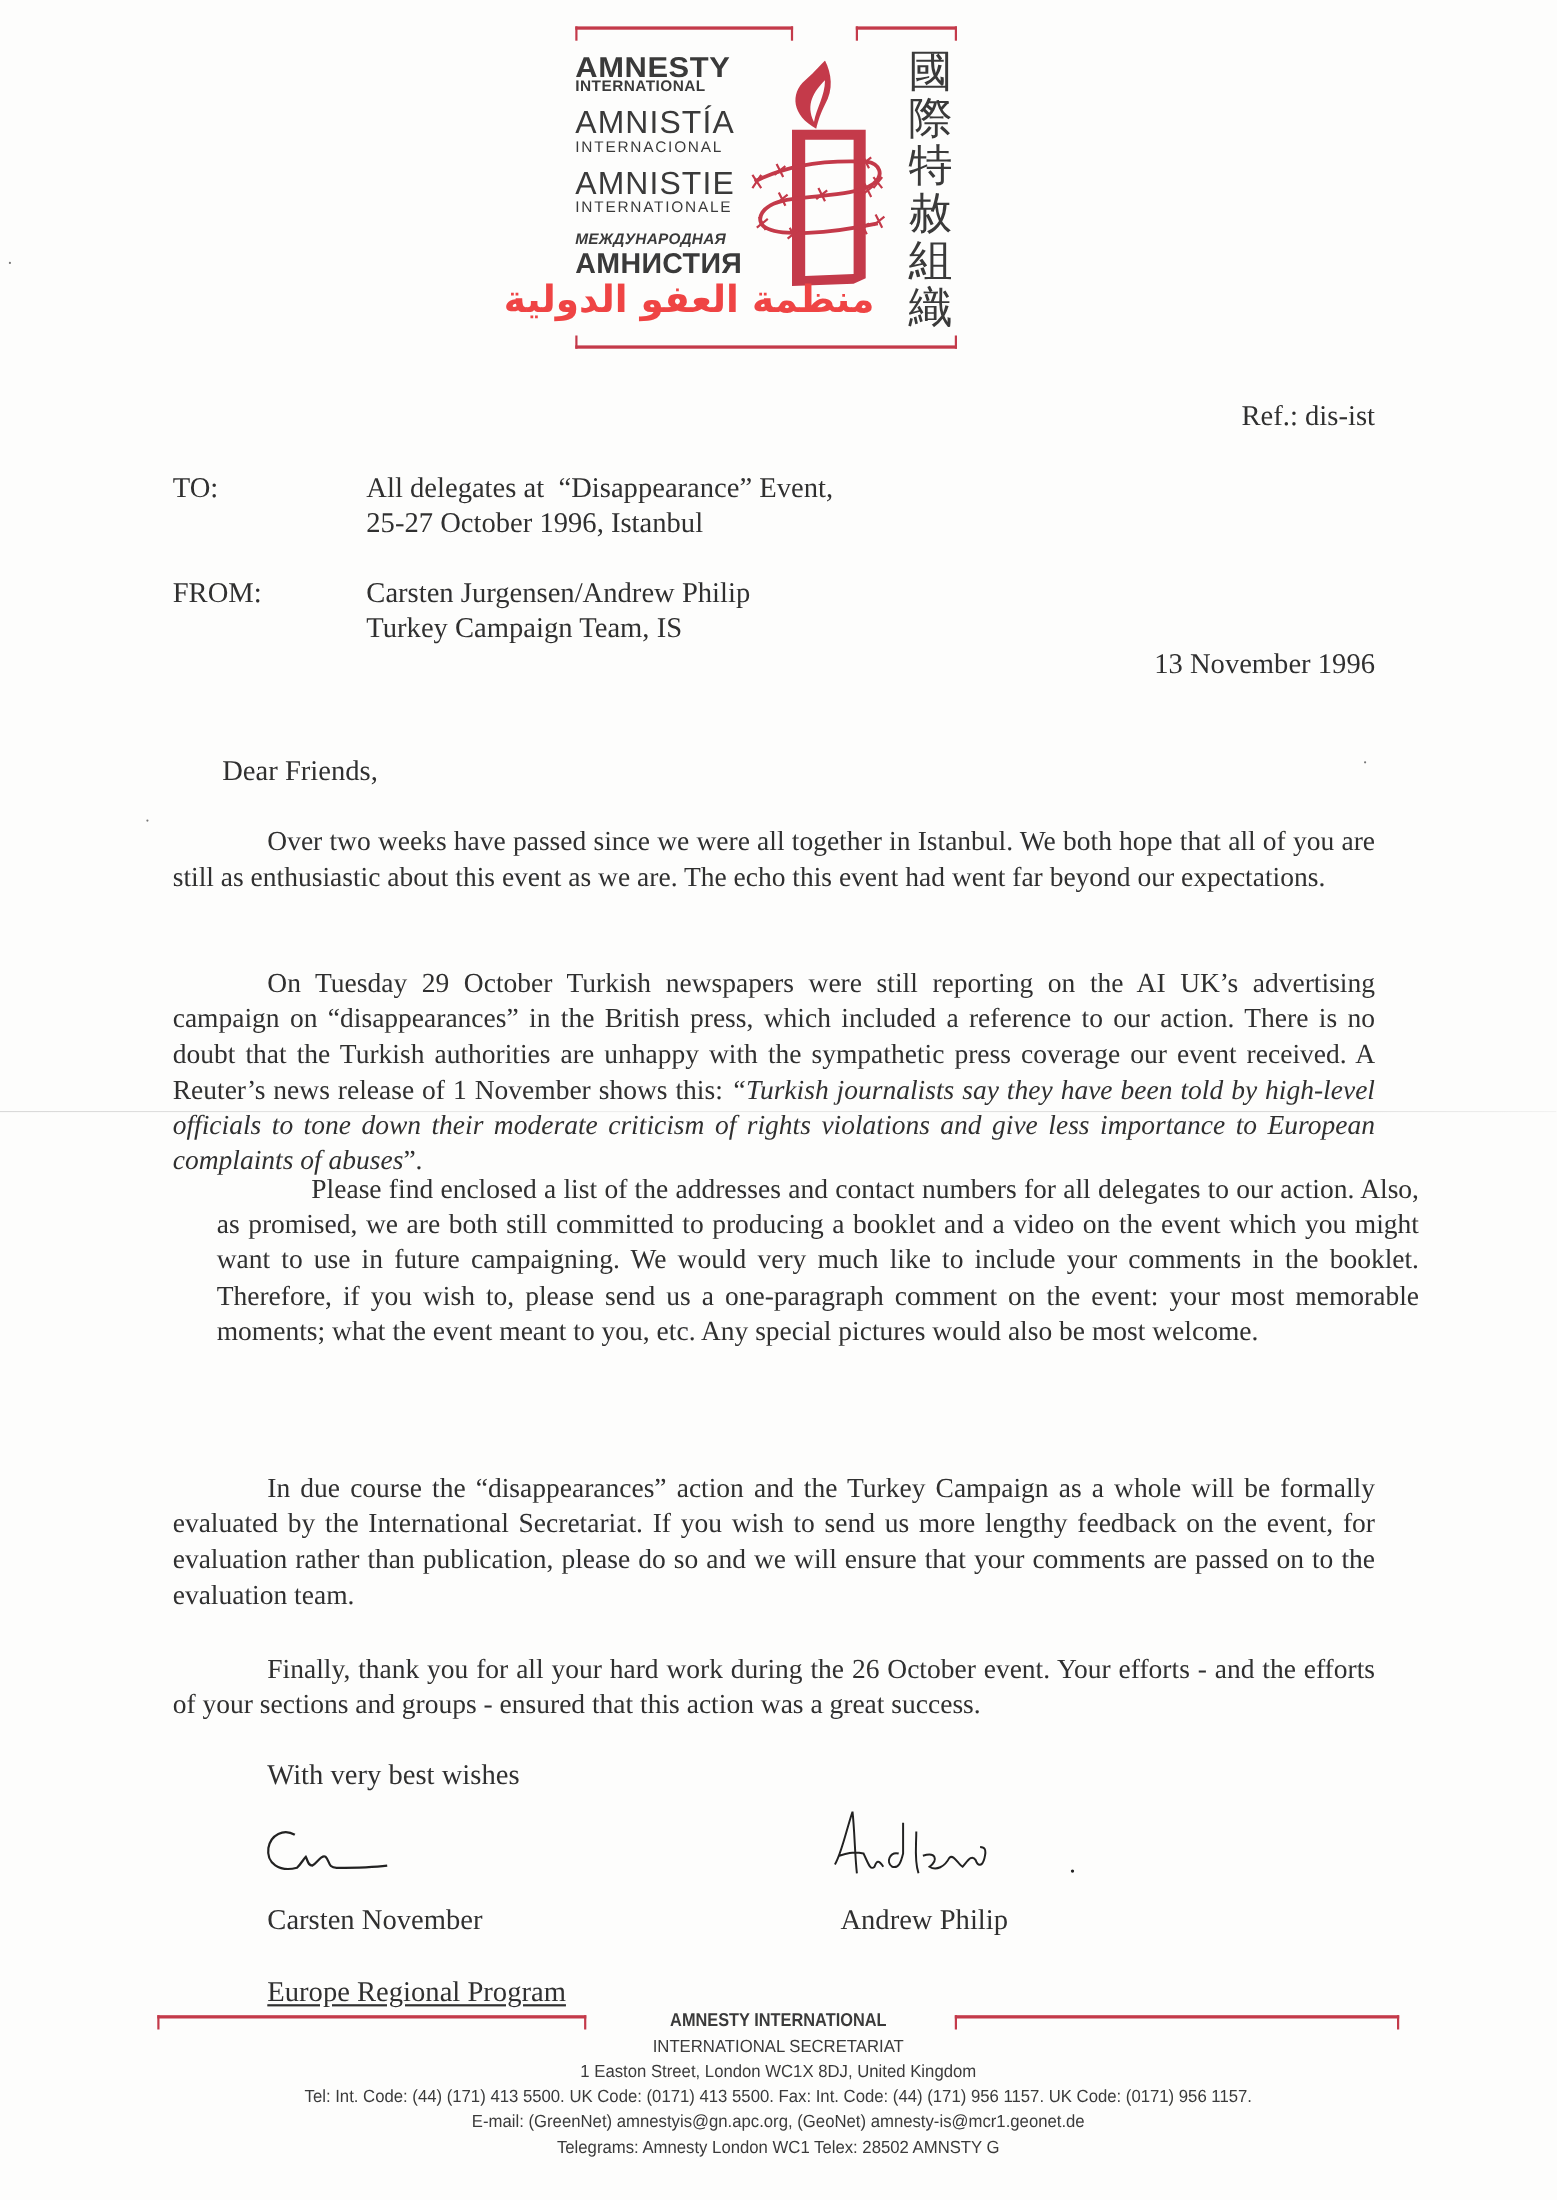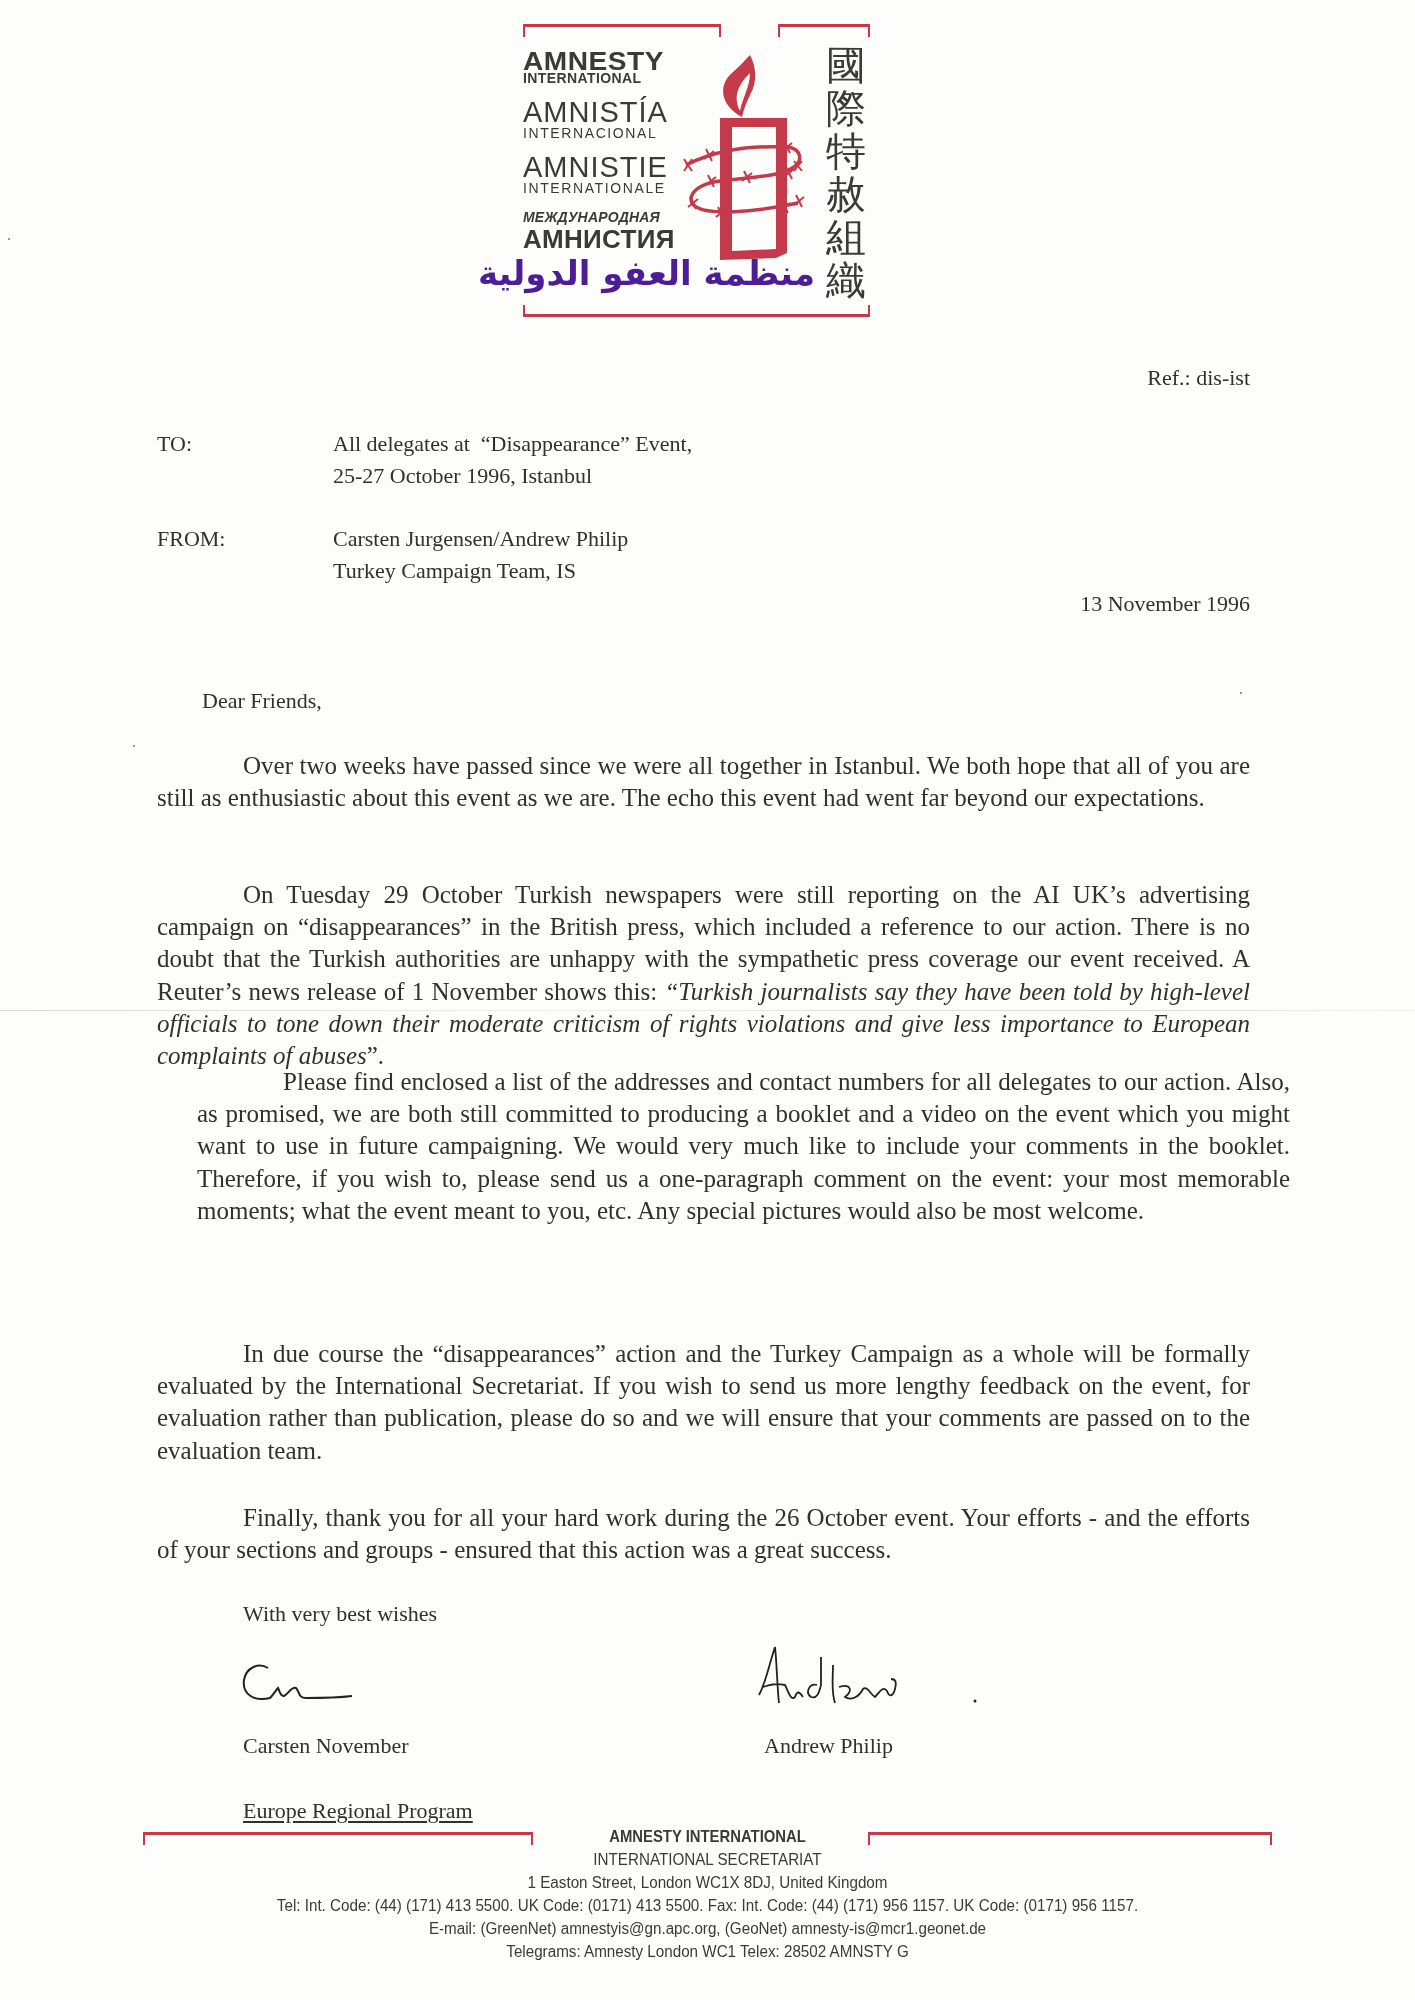--- a/index.html
+++ b/index.html
@@ -16,25 +16,25 @@
   .bracket.r { border-right: 2px solid #c43a4a; }
   .bracket.lr { border-left: 2px solid #c43a4a; border-right: 2px solid #c43a4a; }
   .bracket.bottom { border-top: none; border-bottom: 3px solid #c43a4a; }
   .logo-text { position: absolute; left: 523px; color: #3a3a3a; font-family: "Liberation Sans", "DejaVu Sans", sans-serif; line-height: 1; white-space: nowrap; }
   .lt-big-bold { font-weight: 900; font-size: 26px; letter-spacing: 0.5px; transform: scaleX(1.08); transform-origin: left; }
   .lt-small-bold { font-weight: 900; font-size: 14px; letter-spacing: 0.4px; }
   .lt-big { font-size: 29px; letter-spacing: 1px; }
   .lt-small { font-size: 14px; letter-spacing: 1.6px; }
   .lt-cyr-small { font-weight: 900; font-size: 14px; letter-spacing: 0.2px; }
   .lt-cyr-big { font-weight: 900; font-size: 26px; letter-spacing: 0.3px; }
-  .arabic { position: absolute; left: 520px; top: 256px; width: 295px; font-size: 34px; font-weight: 900; color: #4c1d95; font-family: "DejaVu Sans", sans-serif; direction: rtl; text-align: justify; text-align-last: justify; line-height: 1; white-space: nowrap; }
+  .arabic { position: absolute; left: 500px; top: 256px; width: 295px; font-size: 34px; font-weight: 900; color: #ef4444; font-family: "DejaVu Sans", sans-serif; direction: rtl; text-align: justify; text-align-last: justify; line-height: 1; white-space: nowrap; }
   .cjk { position: absolute; left: 824px; top: 44px; width: 44px; font-size: 40px; line-height: 43px; color: #3a3a3a; font-family: "DejaVu Sans", sans-serif; text-align: center; }
   .cjk span { display: block; }
   
-  .txt { position: absolute; font-size: 22px; line-height: 32px; color: #303030; white-space: nowrap; }
+  .txt { position: absolute; font-size: 26px; line-height: 32px; color: #303030; white-space: nowrap; }
   .para { position: absolute; left: 157px; width: 1093px; font-size: 25px; line-height: 32.2px; color: #303030; text-align: justify; }
   .para .indent { display: inline-block; width: 86px; }
   .para em { font-style: italic; }
   .fold { position: absolute; left: 0; top: 1010px; width: 1415px; height: 1px; background: linear-gradient(90deg, rgba(150,150,150,0.35), rgba(150,150,150,0.15) 40%, rgba(150,150,150,0.35) 80%, rgba(150,150,150,0.1)); }
   .sig { position: absolute; }
   .underline { text-decoration: underline; text-underline-offset: 3px; }
   .footer { position: absolute; left: 0; width: 1415px; text-align: center; font-family: "Liberation Sans", "DejaVu Sans", sans-serif; color: #3a3a3a; font-size: 16px; line-height: 23px; white-space: nowrap; }
   .footer .f-title { font-weight: bold; font-size: 17px; transform: scaleX(0.92); display: inline-block; }
   .footer div { transform: scaleX(0.95); }
   .speck { position: absolute; width: 2px; height: 2px; background: #777; border-radius: 1px; }

